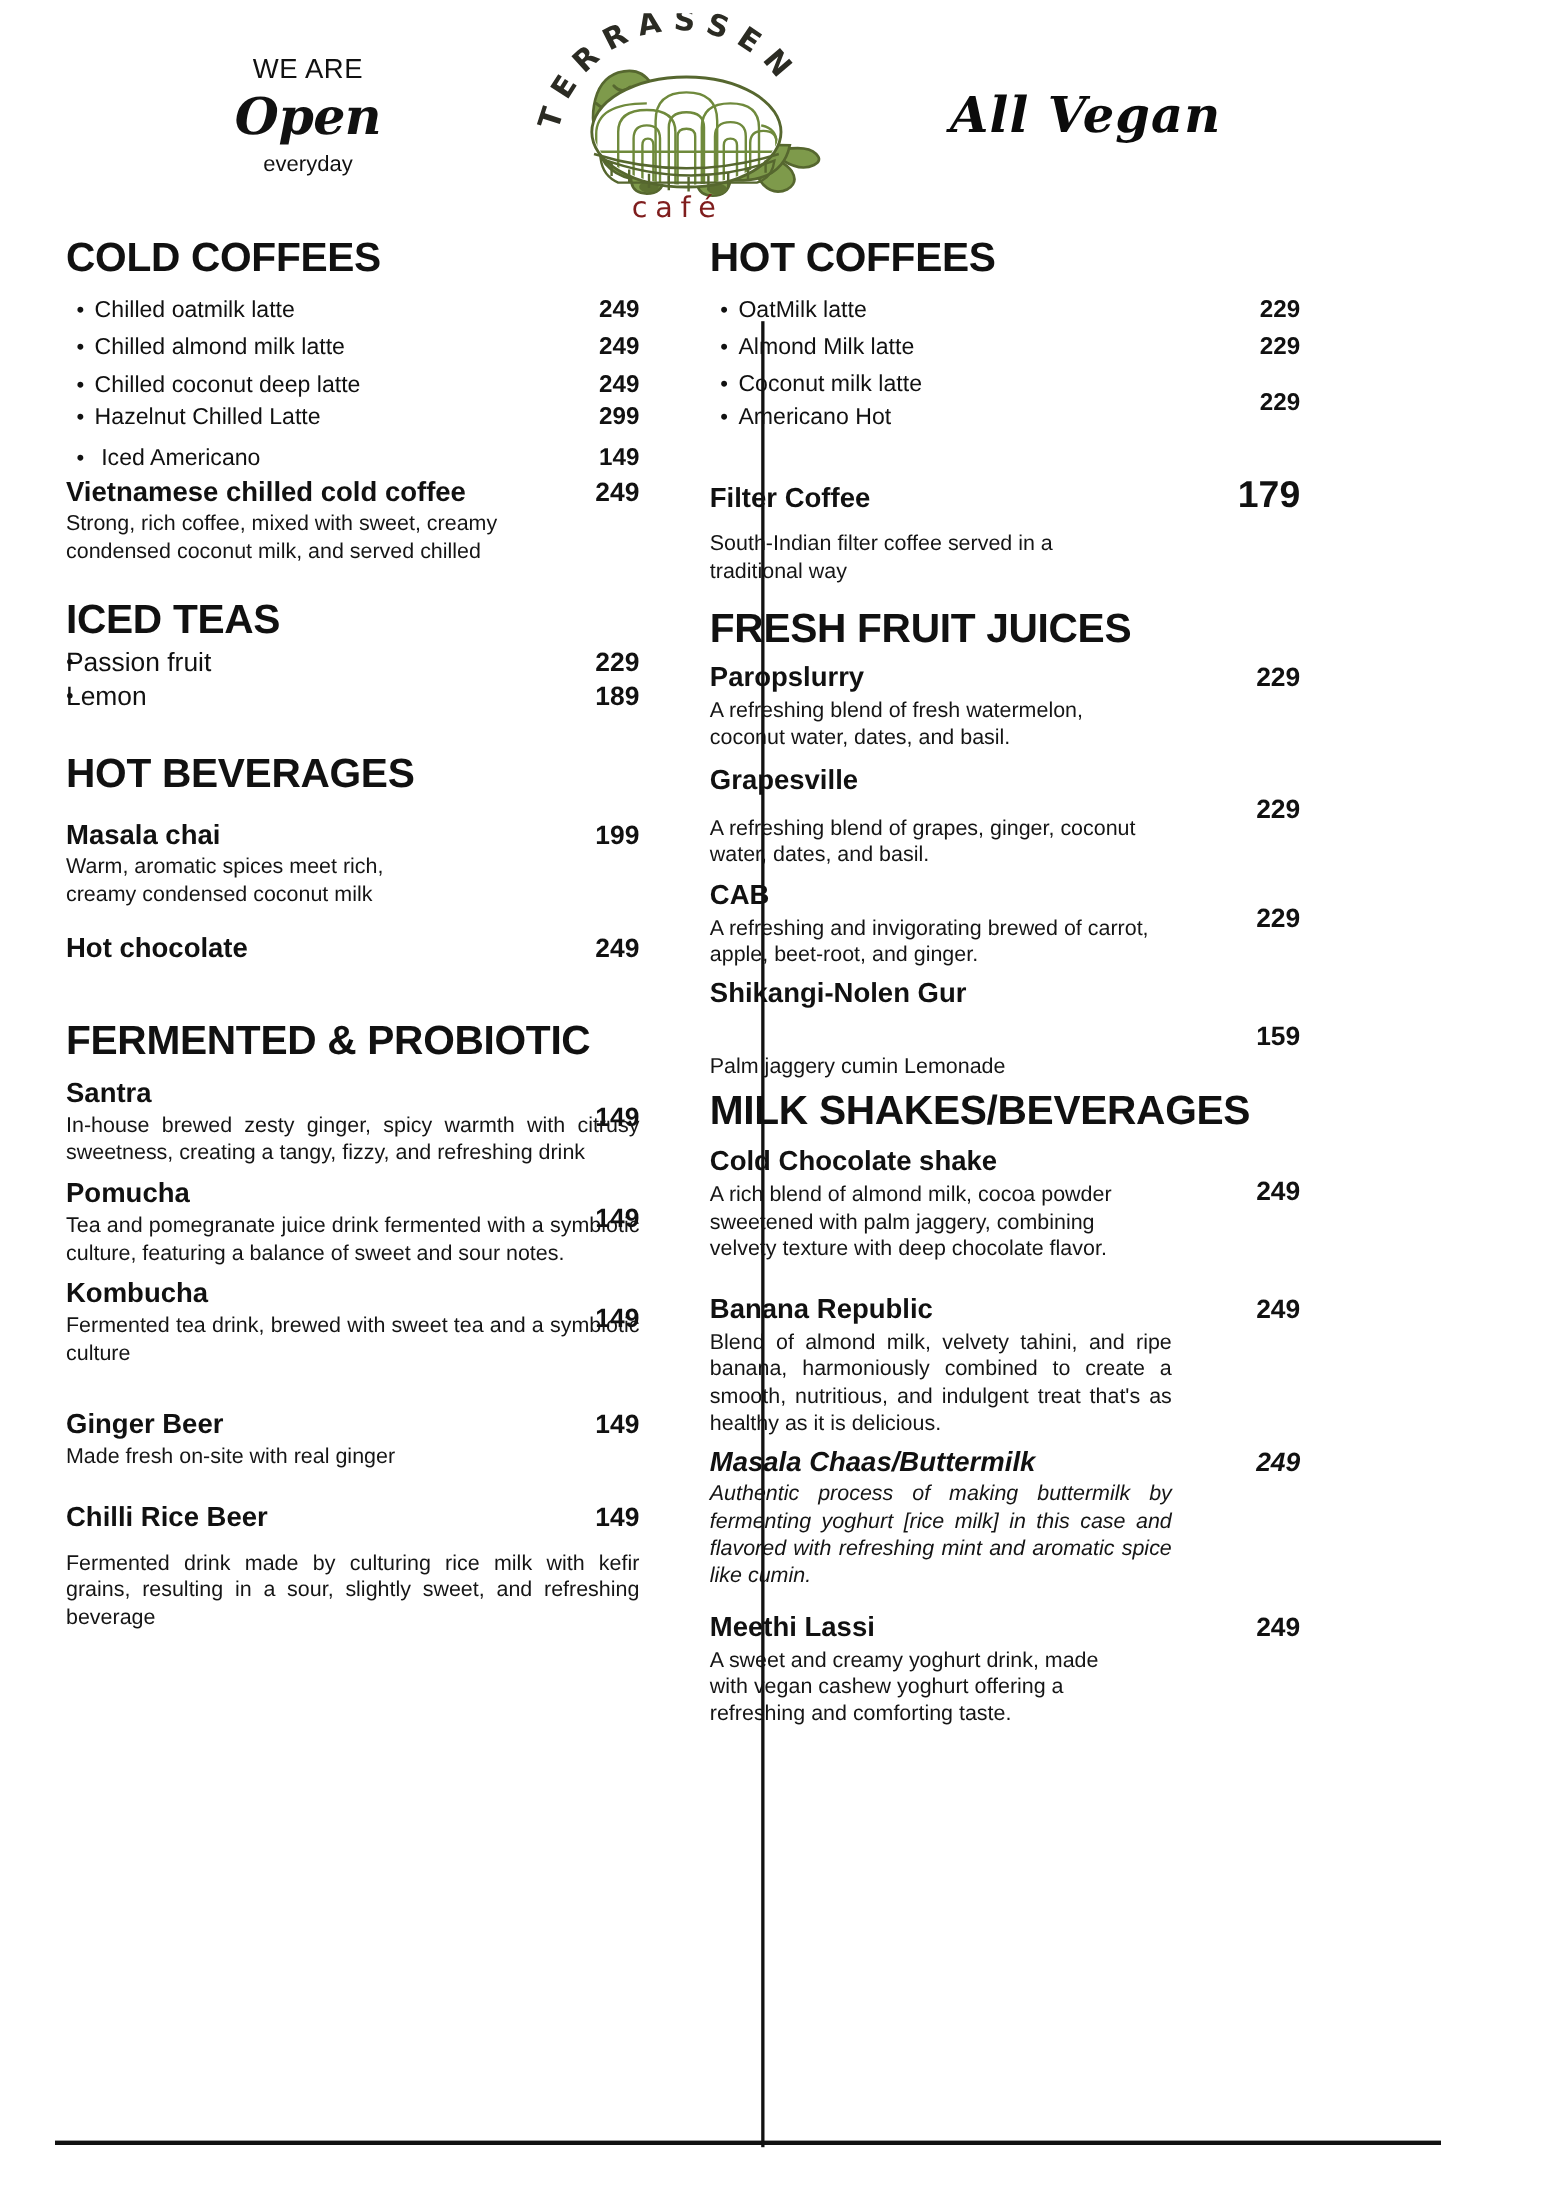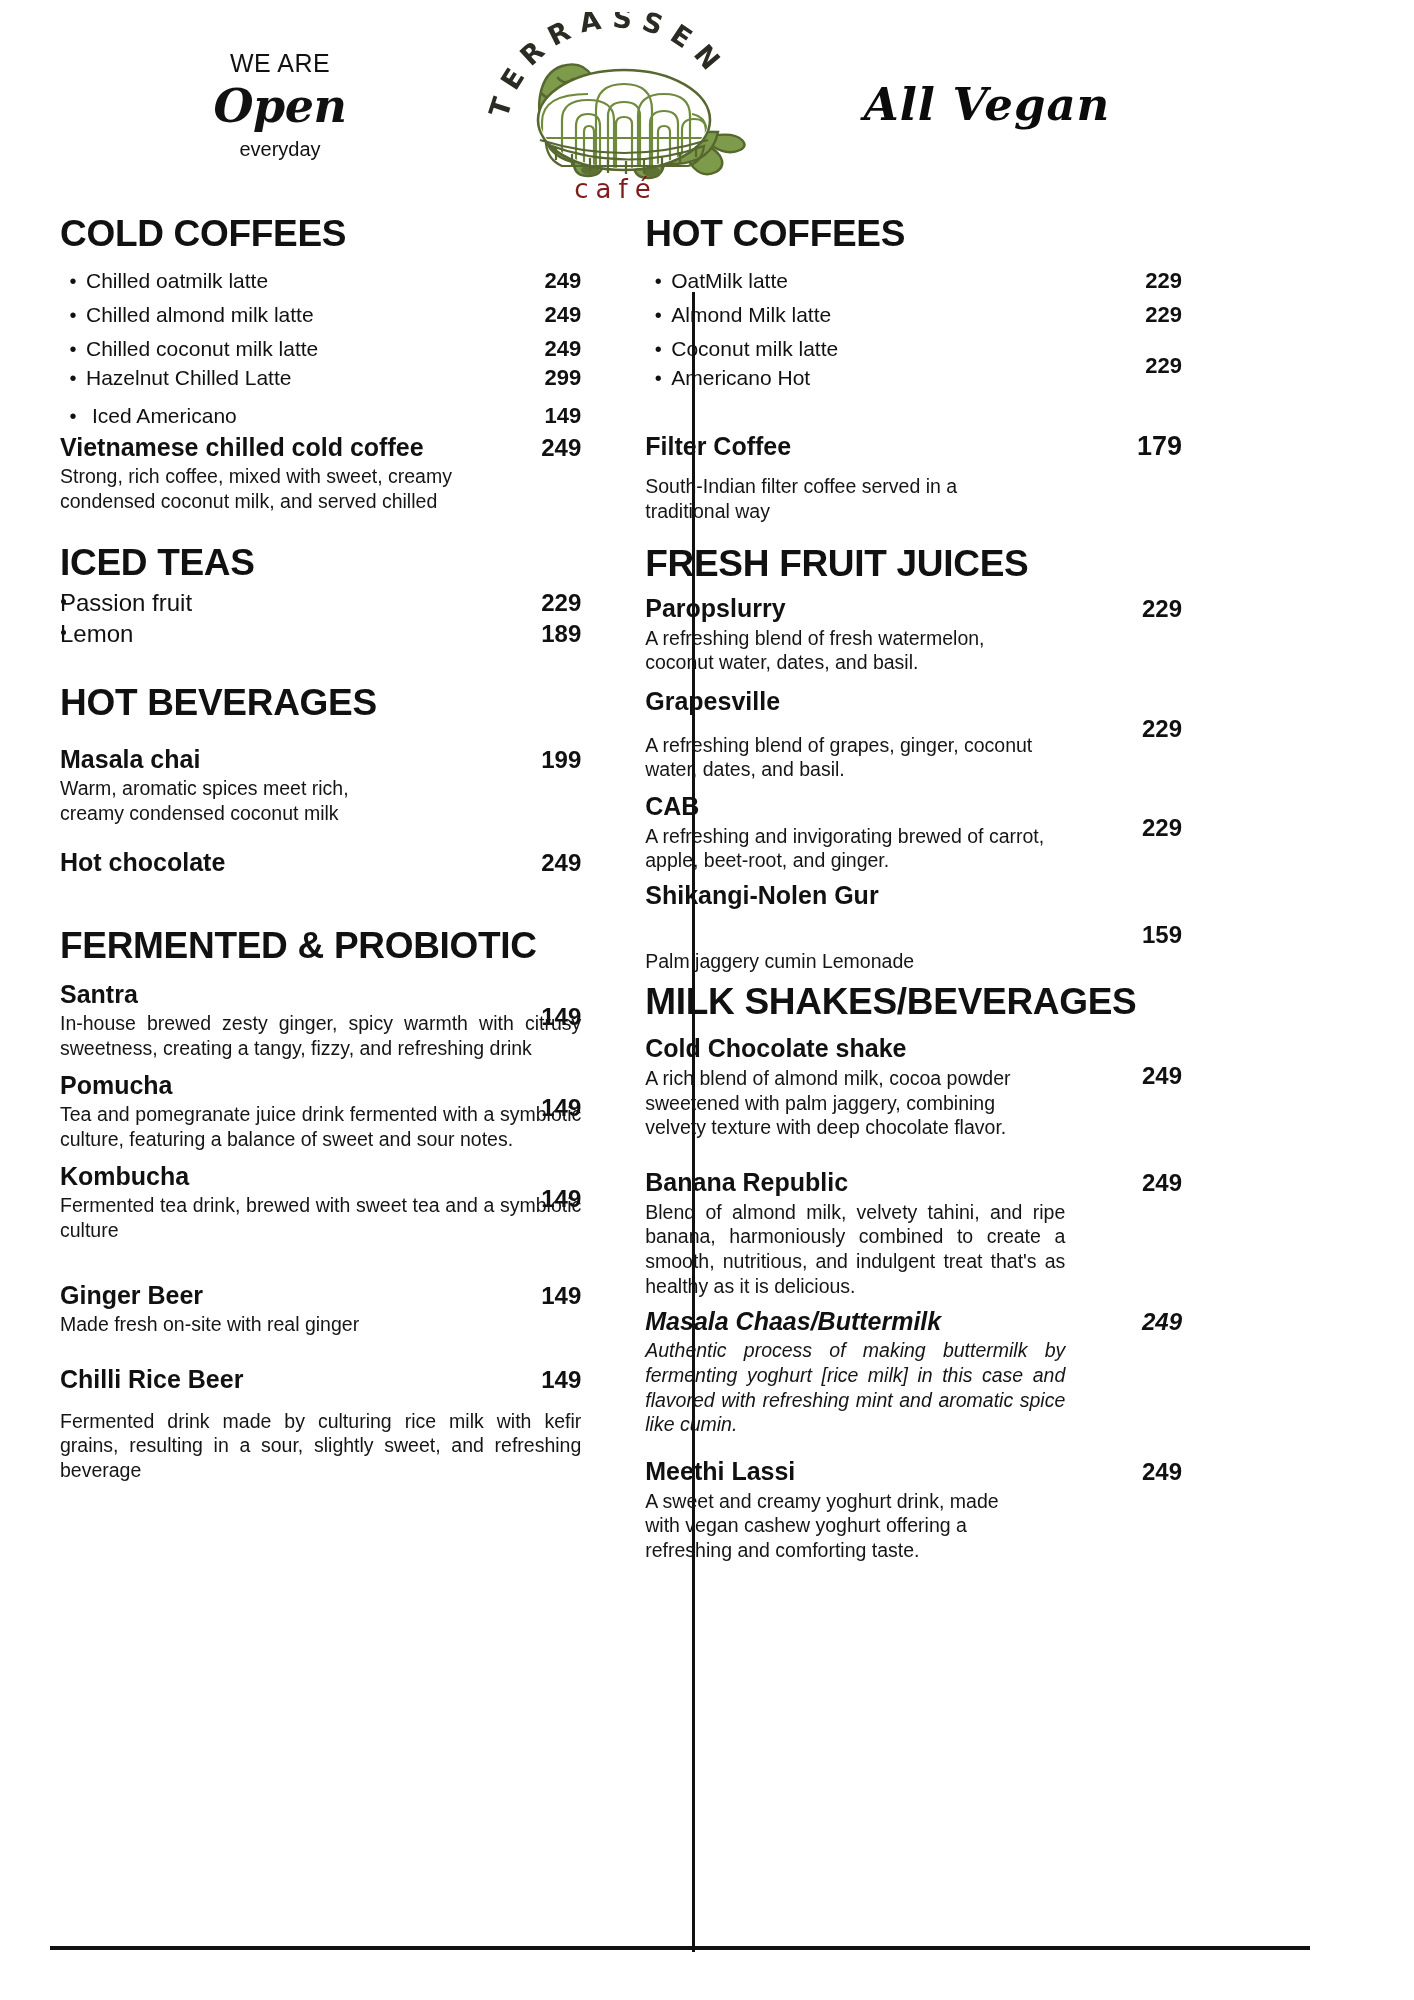--- a/index.html
+++ b/index.html
@@ -294,21 +294,21 @@
             <span class="b-name">Chilled oatmilk latte</span>
             <span class="b-price">249</span>
           </li>
           <li style="margin-bottom:12px;">
             <span class="bullet-dot">•</span>
             <span class="b-name">Chilled almond milk latte</span>
             <span class="b-price">249</span>
           </li>
           <li style="margin-bottom:7px;">
             <span class="bullet-dot">•</span>
-            <span class="b-name">Chilled coconut milk latte</span>
+            <span class="b-name">Chilled coconut deep latte</span>
             <span class="b-price">249</span>
           </li>
           <li style="margin-bottom:16px;">
             <span class="bullet-dot">•</span>
             <span class="b-name">Hazelnut Chilled Latte</span>
             <span class="b-price">299</span>
           </li>
           <li style="margin-bottom:6px;">
             <span class="bullet-dot">•</span>
             <span class="b-name" style="padding-left:6px;">Iced Americano</span>
@@ -432,21 +432,21 @@
           <li>
             <span class="bullet-dot">•</span>
             <span class="b-name">Americano Hot</span>
             <span class="b-price" style="visibility:hidden;">000</span>
           </li>
         </ul>
 
         <div class="item" style="margin-top:42px;">
           <div class="item-head">
             <span class="item-name">Filter Coffee</span>
-            <span class="item-price" style="font-size:27px;">179</span>
+            <span class="item-price" style="font-size:34px;">179</span>
           </div>
           <div class="item-desc" style="max-width:400px; margin-top:12px;">South-Indian filter coffee served in a traditional way</div>
         </div>
       </div>
 
       <div class="sec" style="margin-top:22px;">
         <h2 class="section-title" style="margin-bottom:10px;">FRESH FRUIT JUICES</h2>
 
         <div class="item">
           <div class="item-head">

